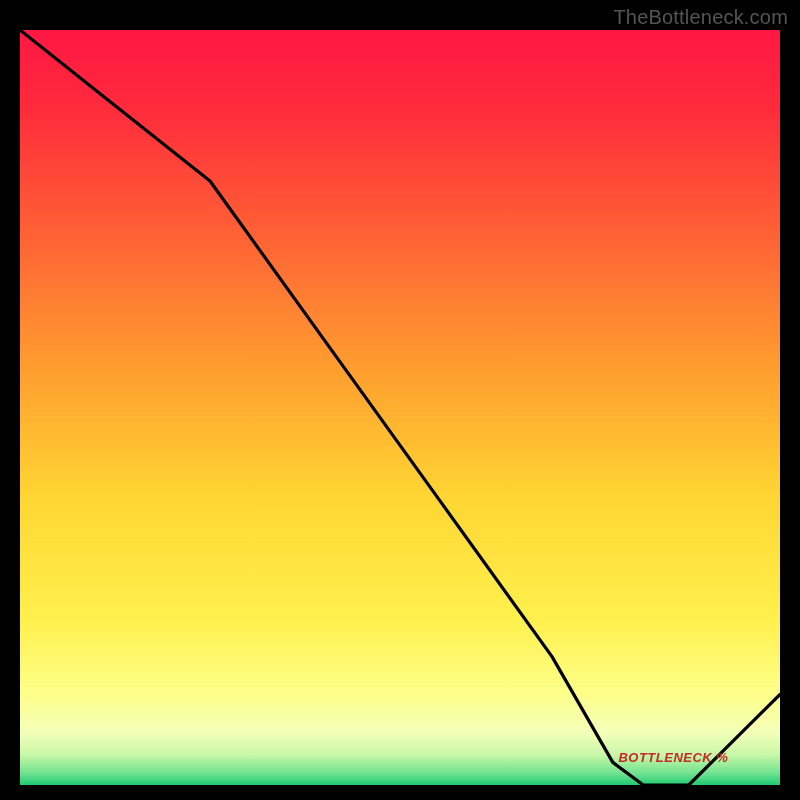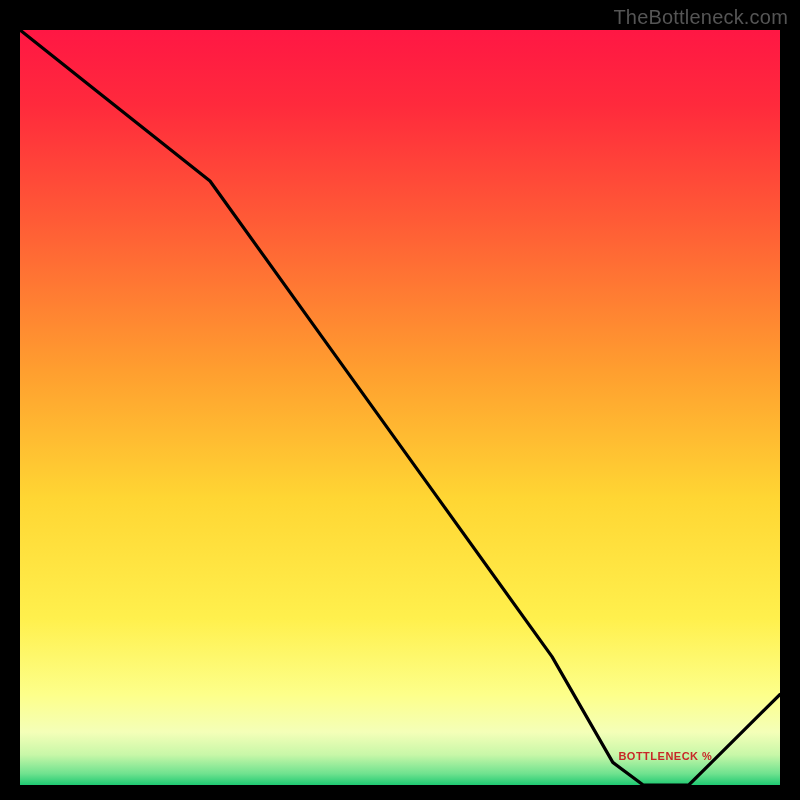--- a/index.html
+++ b/index.html
@@ -62,24 +62,25 @@
     left: 0;
     top: 0;
     width: 100%;
     height: 100%;
     z-index: 4;
     pointer-events: none;
   }
   .small-red-text {
     position: absolute;
     color: #c72828;
-    font-size: 11px;
+    font-size: 13px;
     font-weight: 700;
     letter-spacing: 0.5px;
     white-space: nowrap;
+    font-style: italic;
   }
 </style>
 </head>
 <body>
 <div class="container">
 
   <div class="watermark">TheBottleneck.com</div>
 
   <div class="plot-outer">
     <div class="plot-inner">

